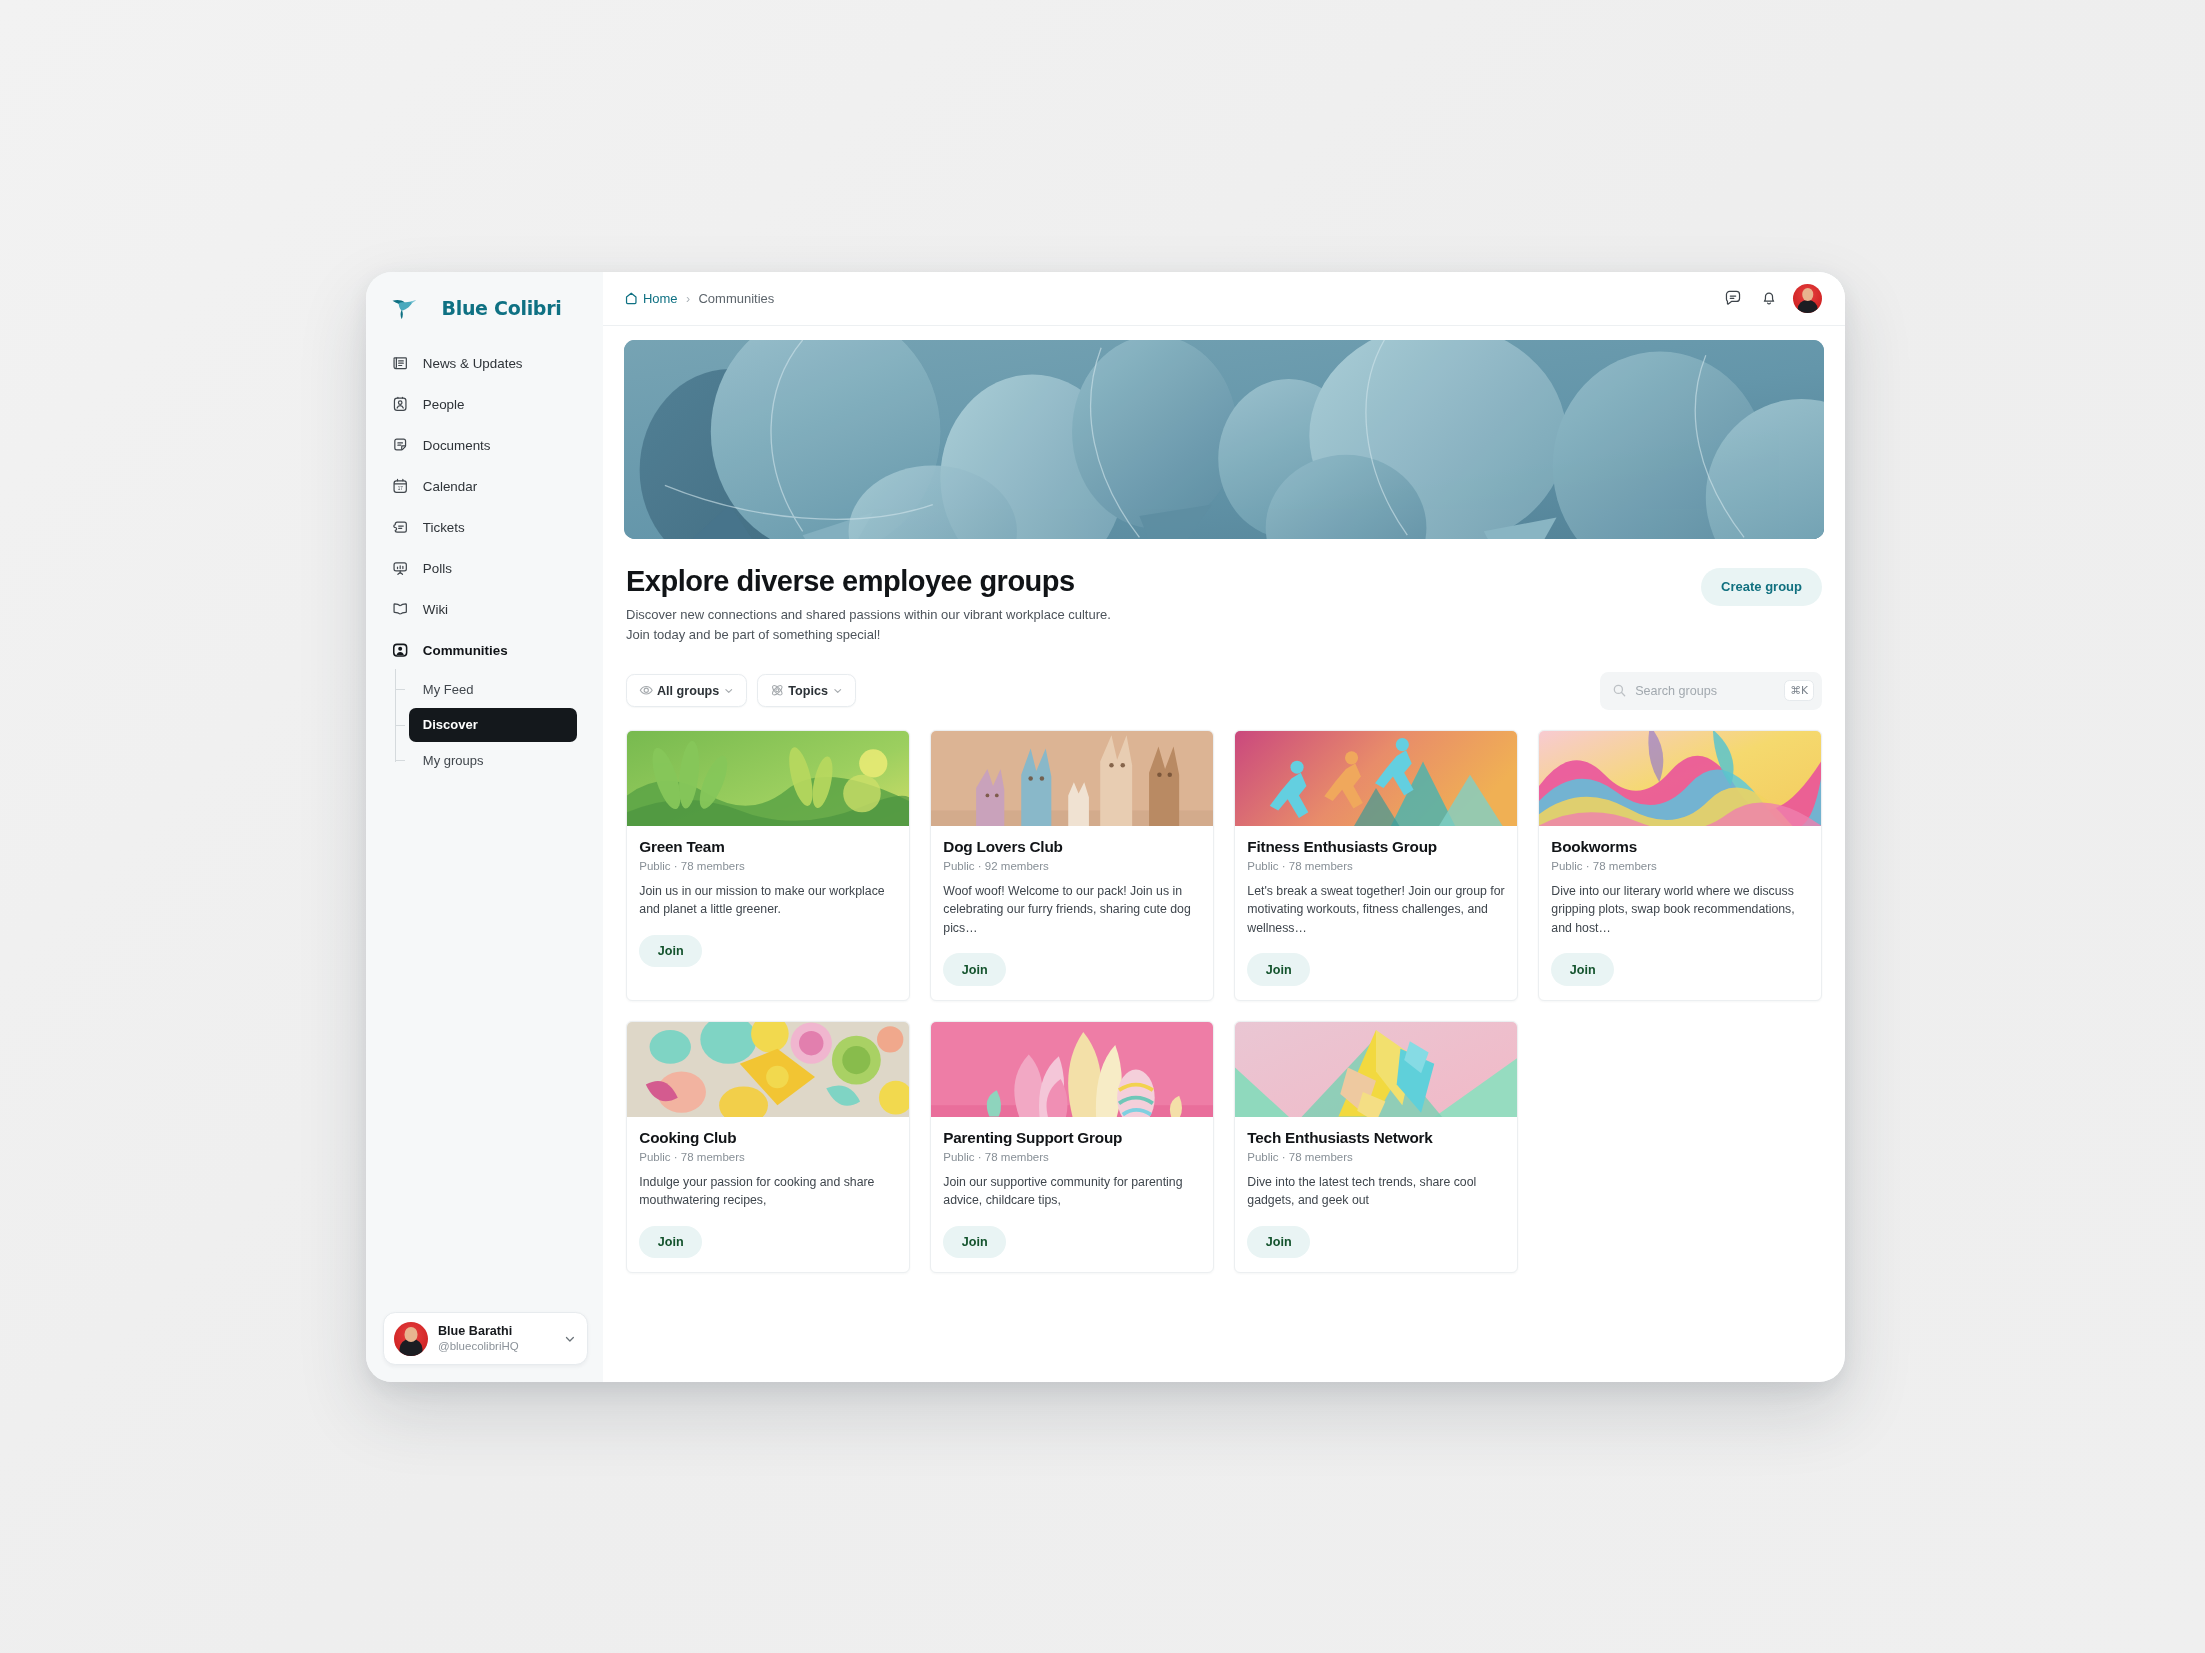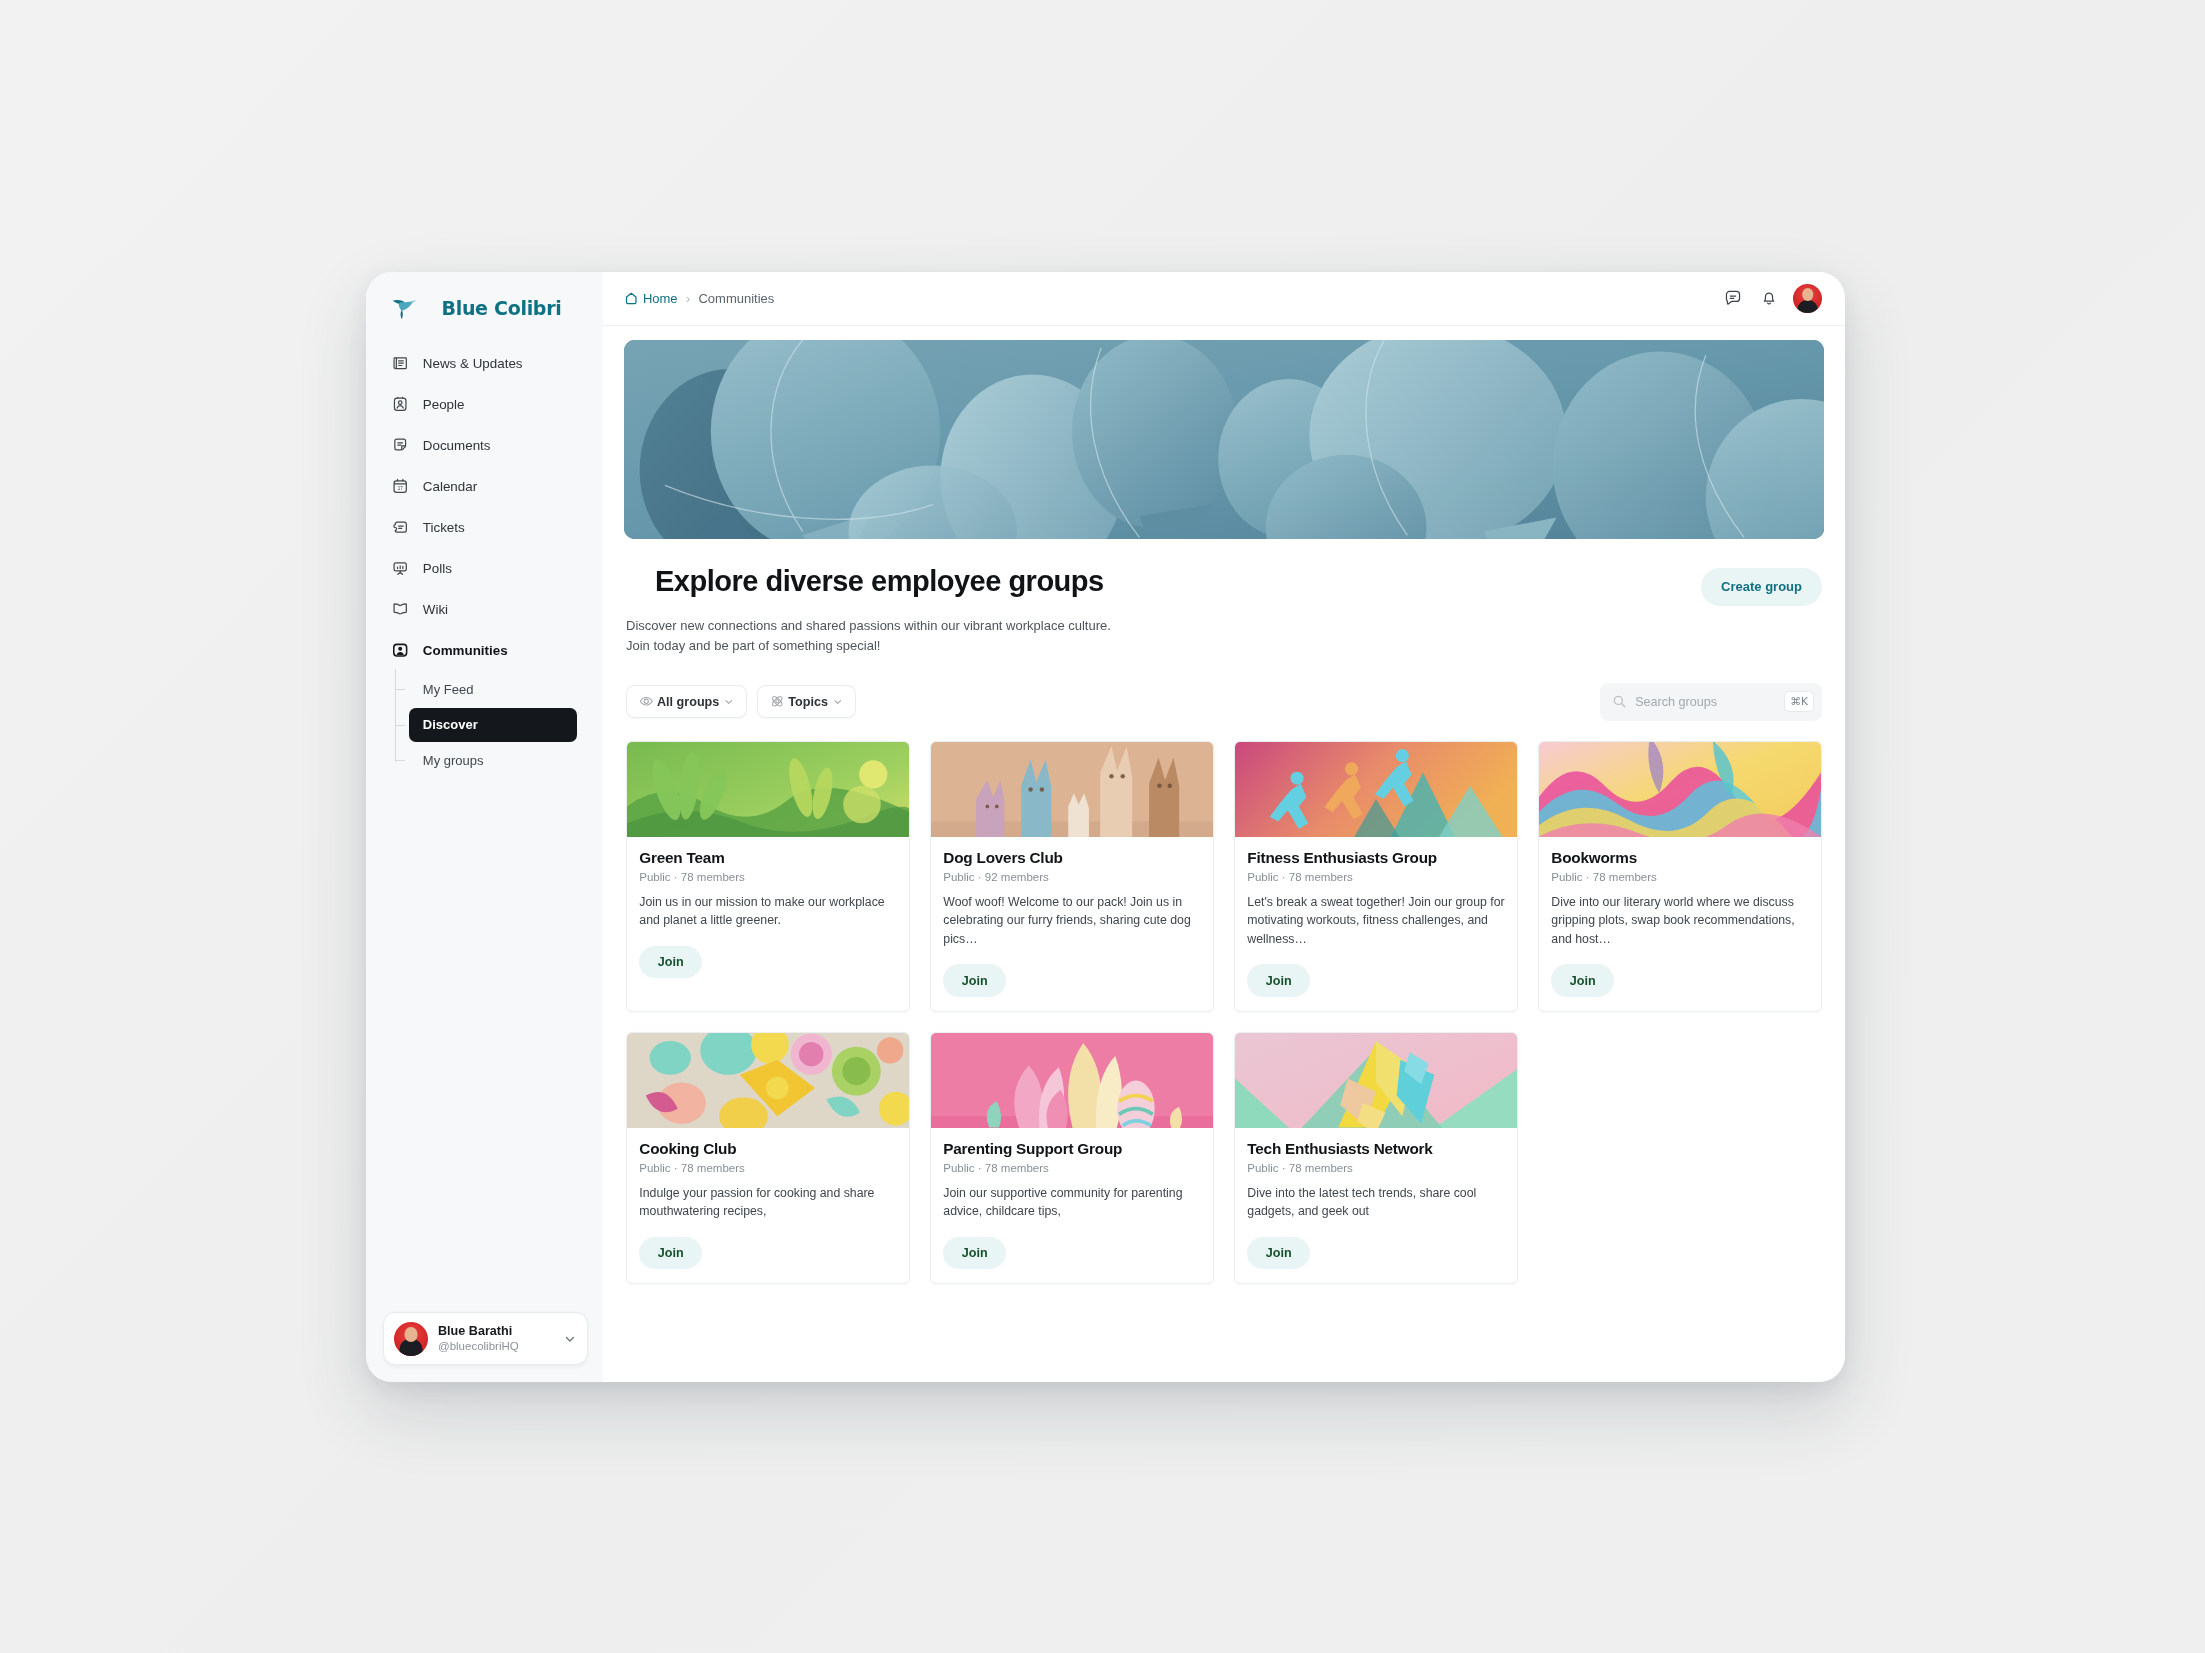--- a/index.html
+++ b/index.html
@@ -151,25 +151,25 @@
     background: #6d9cae;
   }
   .hero svg { width: 100%; height: 100%; display: block; }
 
   .head-row {
     display: flex; align-items: flex-start;
     padding: 26px 23px 0 23px; gap: 15.3px;
   }
   .page-title {
     font-size: 29px; font-weight: 700; color: #111417;
-    letter-spacing: -0.5px; line-height: 1.12; margin-left: 29px;
+    letter-spacing: -0.5px; line-height: 1.12;
   }
   .page-sub {
     font-size: 13px; color: #4d545b; line-height: 1.55;
-    max-width: 505px; margin-top: 19px;
+    max-width: 505px; margin-top: 8px;
   }
   .btn-create {
     margin-left: auto; flex-shrink: 0; margin-top: 3.1px;
     background: #e9f4f4; color: #10707f;
     font-size: 13px; font-weight: 700;
     border: none; border-radius: 765px;
     padding: 11.5px 20px; cursor: pointer;
     font-family: "Liberation Sans", sans-serif;
   }
 

